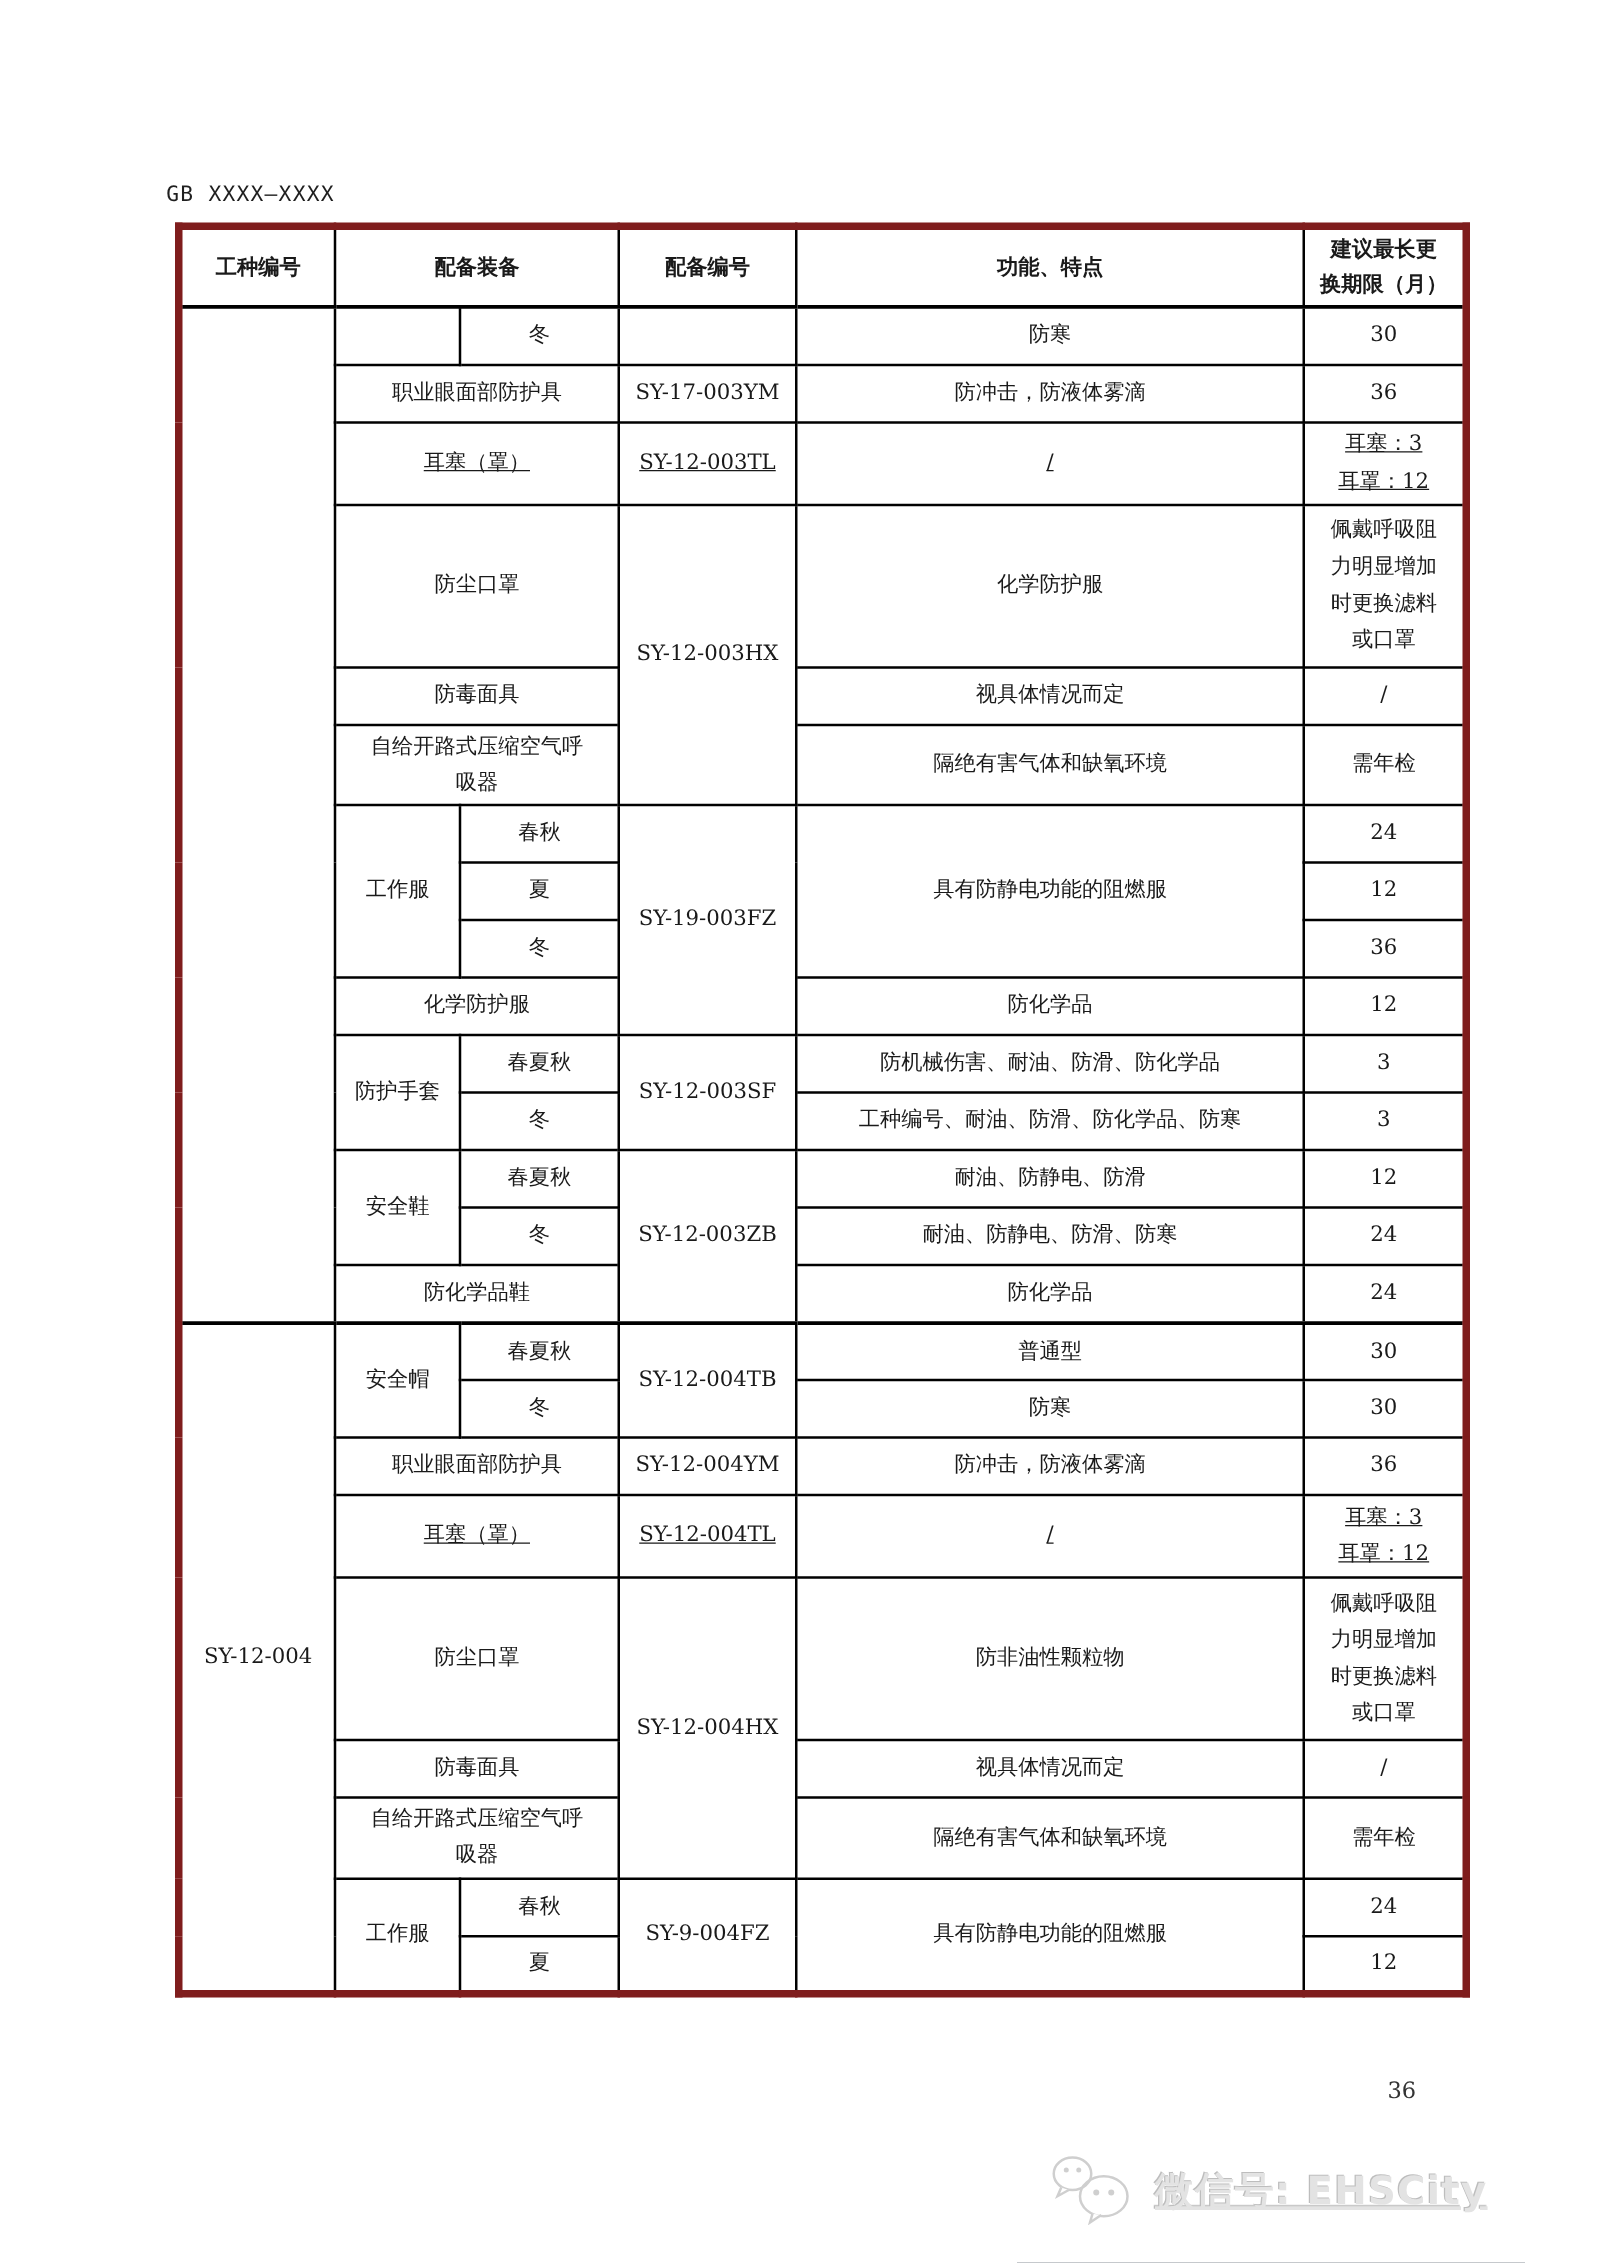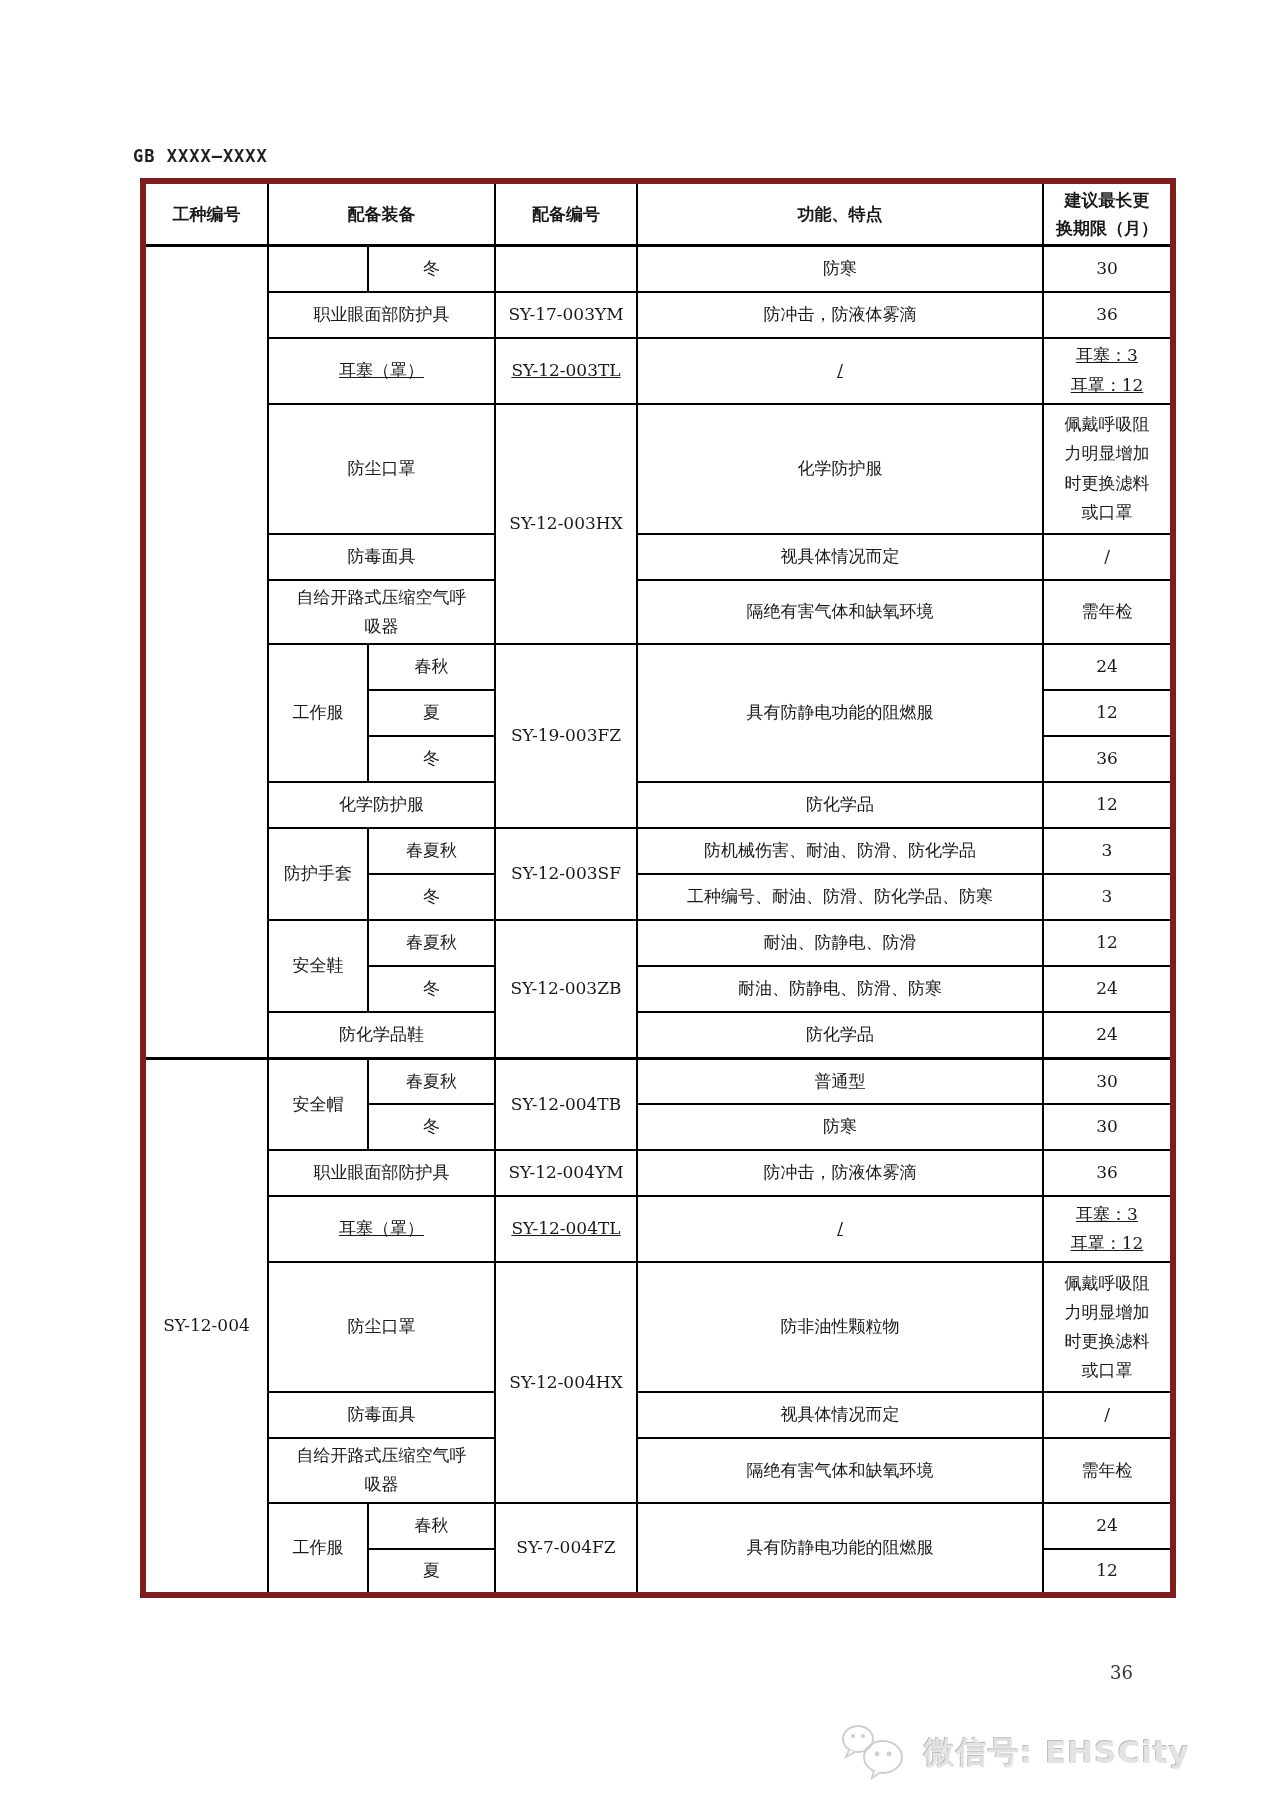--- a/index.html
+++ b/index.html
@@ -8,21 +8,21 @@
     width:1280px;height:1810px;
     background:#ffffff;
     margin:0 auto;
     overflow:hidden;
     font-family:"DejaVu Serif","Liberation Serif",serif;
     color:#1a1a1a;
   }
   .doc-code{
     position:absolute;left:133px;top:146px;
     font-family:"DejaVu Sans Mono","Liberation Mono",monospace;
-    font-size:17px;letter-spacing:1px;color:#1f1f1f;font-weight:bold;
+    font-size:17px;letter-spacing:1px;color:#1f1f1f;
   }
   table.ppe{
     position:absolute;left:140px;top:178px;
     border-collapse:collapse;
     table-layout:fixed;
     width:1030px;
     border:6px solid #7f1d1d;
     font-size:17px;
   }
   table.ppe td{
@@ -51,20 +51,21 @@
     position:absolute;left:838px;top:1722px;
     display:flex;align-items:center;gap:14px;
     user-select:none;
   }
   .wm-text{
     font-family:"DejaVu Sans","Liberation Sans",sans-serif;
     font-size:31px;font-weight:bold;
     color:#e3e3e3;
     text-shadow:-1px -1px 0 #bdbdbd, 1px 1px 1px #ffffff;
     letter-spacing:1px;
+    text-decoration:underline;
   }
 </style>
 </head>
 <body>
 
 <div class="page">
 
   <div class="doc-code">GB XXXX—XXXX</div>
 
   <table class="ppe">
@@ -220,21 +221,21 @@
     </tr>
     <tr class="h62b">
       <td colspan="2">自给开路式压缩空气呼
 吸器</td>
       <td class="fn">隔绝有害气体和缺氧环境</td>
       <td>需年检</td>
     </tr>
     <tr class="h46">
       <td rowspan="2">工作服</td>
       <td>春秋</td>
-      <td rowspan="2">SY-7-004FZ</td>
+      <td rowspan="2">SY-9-004FZ</td>
       <td class="fn" rowspan="2">具有防静电功能的阻燃服</td>
       <td>24</td>
     </tr>
     <tr class="h46">
       <td>夏</td>
       <td>12</td>
     </tr>
   </tbody>
     </table>
 

